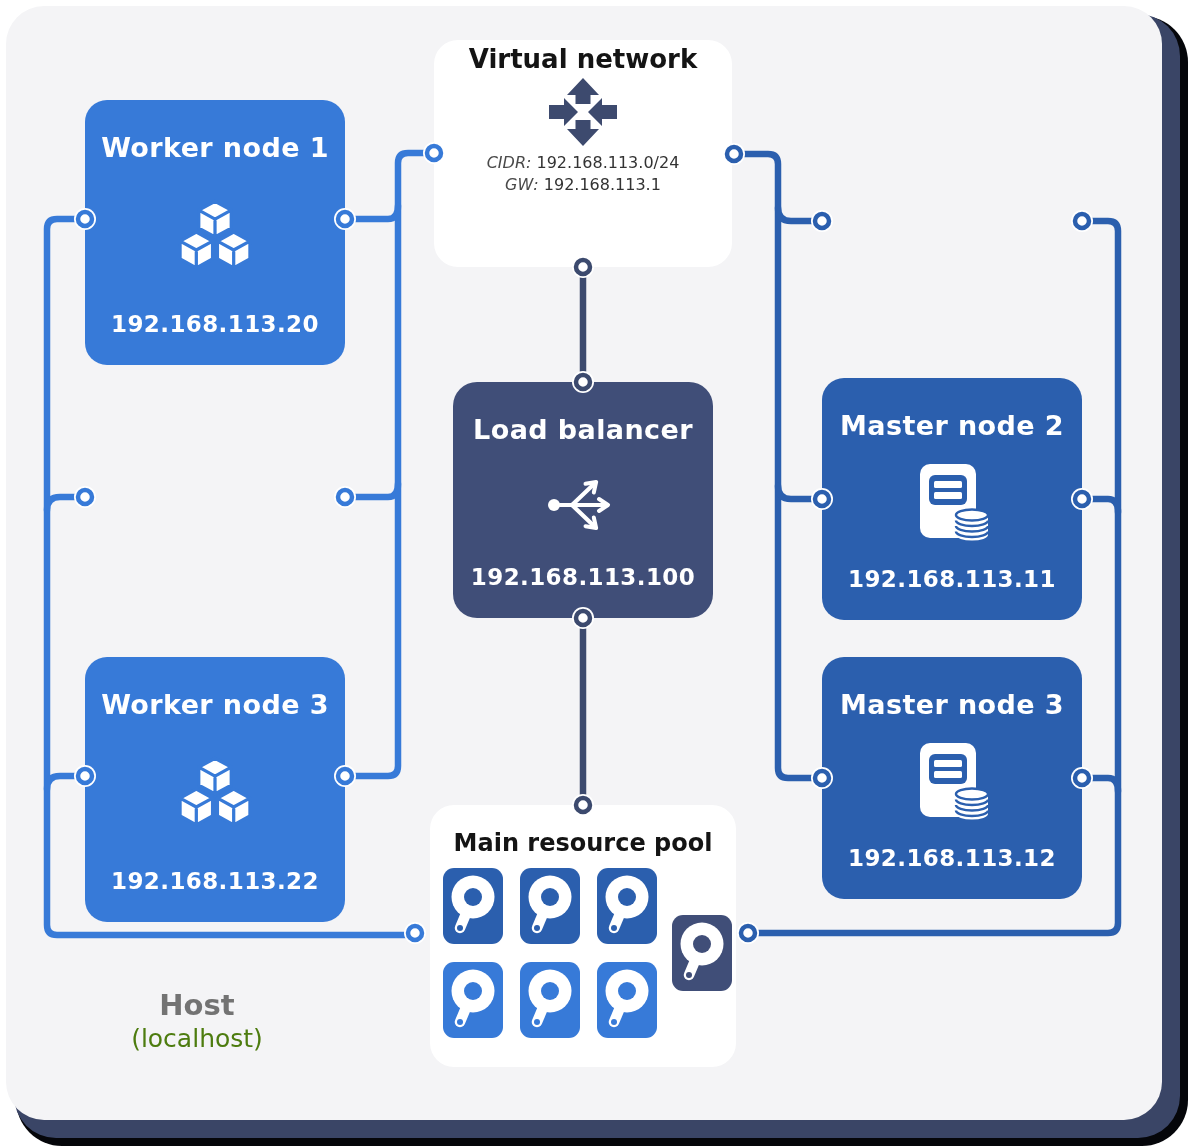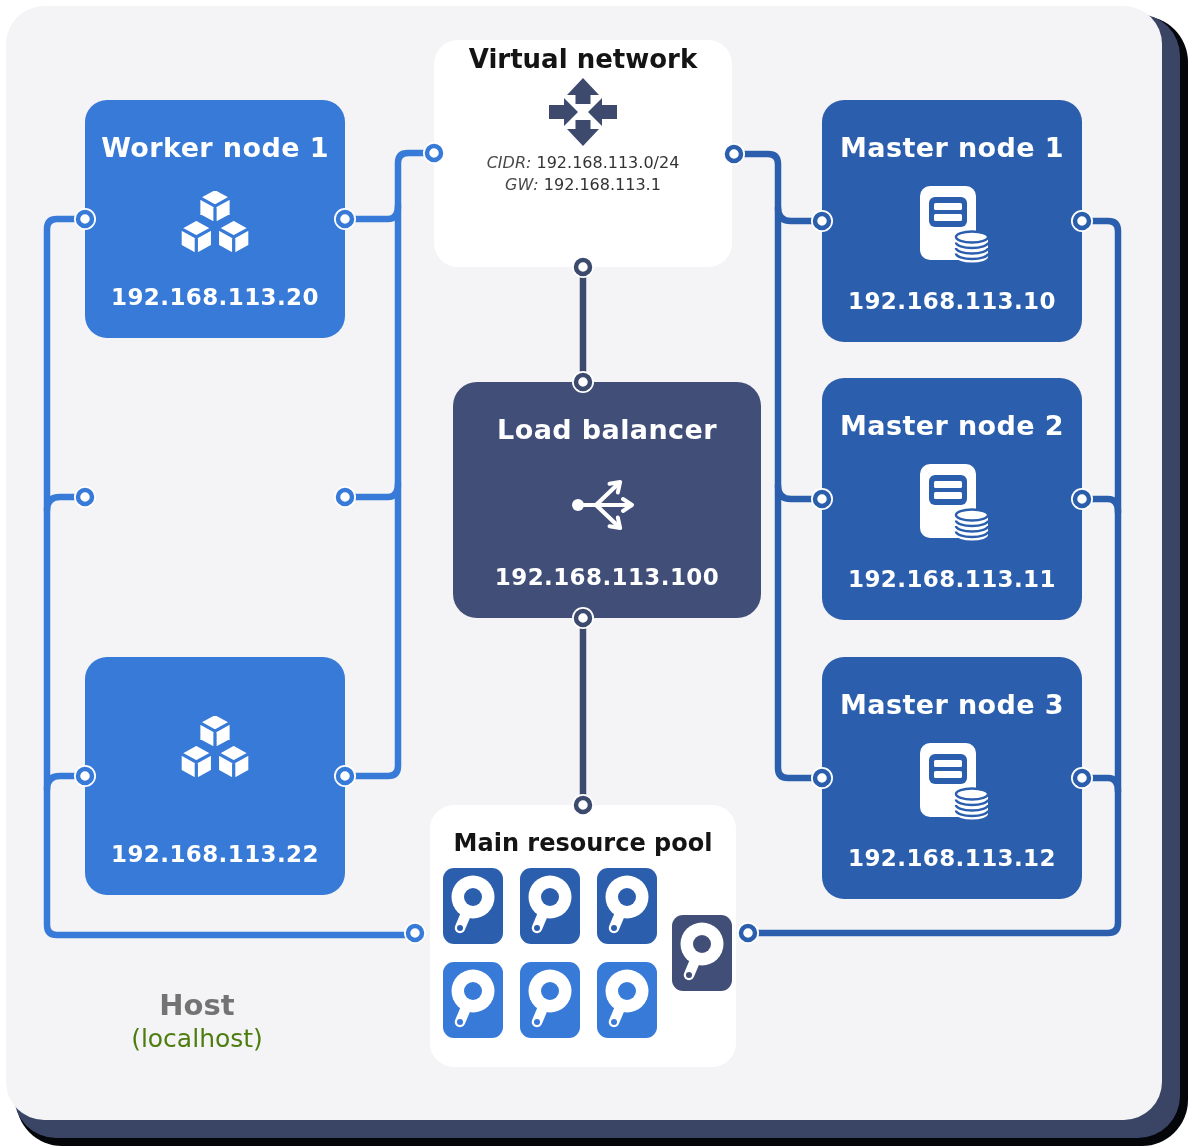--- a/index.html
+++ b/index.html
@@ -4,23 +4,23 @@
 <style>
   html,body{margin:0;padding:0;background:#ffffff;}
   .stage{position:relative;width:1188px;height:1146px;overflow:hidden;
          font-family:"DejaVu Sans","Liberation Sans",sans-serif;}
   .layer-black{position:absolute;left:16px;top:16px;right:0;bottom:0;background:#05060a;border-radius:46px;}
   .layer-navy{position:absolute;left:14px;top:14px;right:8px;bottom:8px;background:#3a4566;border-radius:42px;}
   .layer-card{position:absolute;left:6px;top:6px;right:26px;bottom:26px;background:#f4f4f6;border-radius:38px;}
 
   .node{position:absolute;width:260px;border-radius:22px;display:flex;flex-direction:column;
         align-items:center;color:#fff;z-index:3;}
-  .worker{background:#377ad8;height:238px;}
+  .worker{background:#377ad8;height:265px;}
   .master{background:#2b5fae;height:242px;}
-  .lb{position:absolute;left:453px;top:382px;width:308px;height:236px;background:#404e78;
+  .lb{position:absolute;left:453px;top:382px;width:260px;height:236px;background:#404e78;
       border-radius:24px;display:flex;flex-direction:column;align-items:center;color:#fff;z-index:3;}
   .node-title{font-size:27px;font-weight:bold;margin-top:32px;letter-spacing:.4px;white-space:nowrap;}
   .icon-wrap{flex:1;display:flex;align-items:center;justify-content:center;}
   .node-ip{font-size:23px;font-weight:bold;margin-bottom:28px;letter-spacing:.4px;}
   .worker .icon-wrap{color:#377ad8;}
   .master .icon-wrap{color:#2b5fae;}
 
   .vnet{position:absolute;left:434px;top:40px;width:298px;height:227px;background:#ffffff;
         border-radius:24px;display:flex;flex-direction:column;align-items:center;z-index:3;}
   .vnet-title{font-size:26px;font-weight:bold;color:#141414;margin-top:4px;}
@@ -107,37 +107,29 @@
   <div class="node worker" style="left:85px;top:100px;">
     <div class="node-title">Worker node 1</div>
     <div class="icon-wrap">
         <svg width="78" height="78" viewBox="-24 -24 48 48">
           <use href="#cubes"></use>
         </svg>
       </div>
     <div class="node-ip">192.168.113.20</div>
   </div>
   <div class="node worker" style="left:85px;top:657px;">
+    <div class="node-title">Worker node 3</div>
     <div class="icon-wrap">
         <svg width="78" height="78" viewBox="-24 -24 48 48">
           <use href="#cubes"></use>
         </svg>
       </div>
     <div class="node-ip">192.168.113.22</div>
   </div>
 
-  <div class="node master" style="left:822px;top:100px;">
-    <div class="node-title">Master node 1</div>
-    <div class="icon-wrap">
-        <svg width="84" height="84" viewBox="0 0 84 84">
-          <use href="#serverdb"></use>
-        </svg>
-      </div>
-    <div class="node-ip">192.168.113.10</div>
-  </div>
   <div class="node master" style="left:822px;top:378px;">
     <div class="node-title">Master node 2</div>
     <div class="icon-wrap">
         <svg width="84" height="84" viewBox="0 0 84 84">
           <use href="#serverdb"></use>
         </svg>
       </div>
     <div class="node-ip">192.168.113.11</div>
   </div>
   <div class="node master" style="left:822px;top:657px;">

